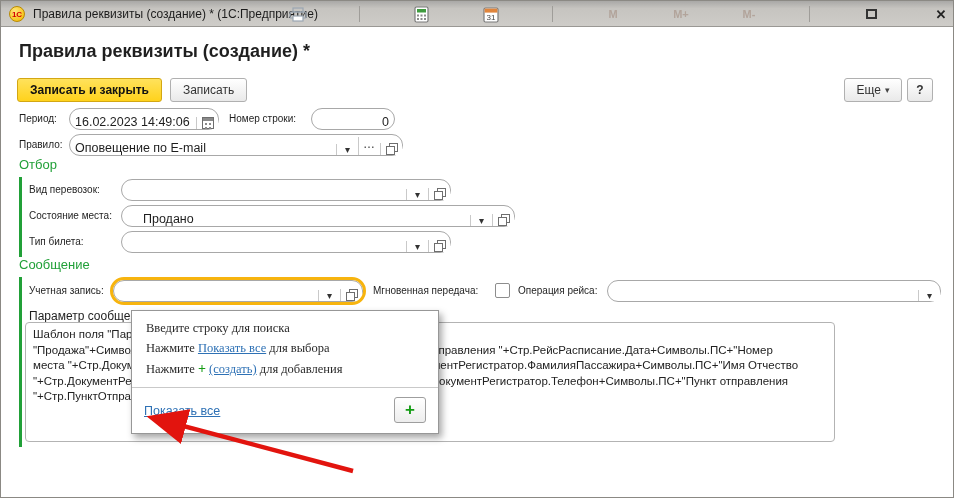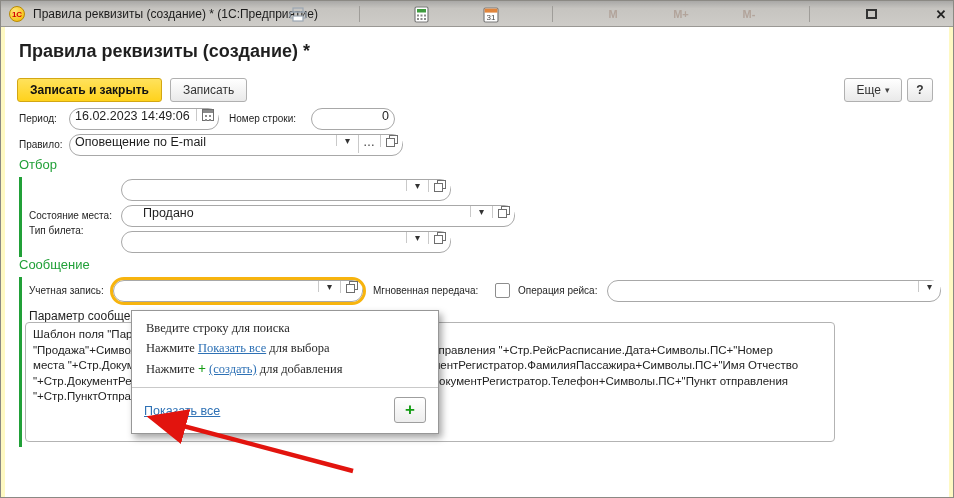--- a/index.html
+++ b/index.html
@@ -1,18 +1,18 @@
 <!DOCTYPE html>
 <html><head>
 <meta charset="utf-8">
 <style>
   * { margin:0; padding:0; box-sizing:border-box; }
   html,body { background:#e8e8e8; }
   body { font-family:"Liberation Sans", sans-serif; }
-  .window { position:relative; width:954px; height:498px; background:#fef9c3;
+  .window { position:relative; width:954px; height:498px; background:#ffffff;
             border:1px solid #8b8984; overflow:hidden; }
   
   .titlebar { position:absolute; left:0; top:0; width:100%; height:26px;
     background:linear-gradient(#a9a8a6 0%, #c6c4c0 30%, #ceccc8 100%);
     border-bottom:1px solid #9a9894; }
   .tb-logo { position:absolute; left:8px; top:5px; width:16px; height:16px; border-radius:50%;
     background:radial-gradient(circle at 35% 30%, #ffe77a, #f7c51e 70%, #d89b00);
     border:1px solid #b98a00; color:#d40000; font-size:8px; font-weight:bold;
     display:flex; align-items:center; justify-content:center; }
   .tb-title { position:absolute; left:32px; top:0; line-height:26px; font-size:12px; color:#1c1c1c; }
@@ -31,21 +31,21 @@
     border:1px solid #b0b0b0; border-radius:3px; background:linear-gradient(#ffffff,#e9e9e9);
     font-size:12px; color:#333; padding:0 12px; cursor:pointer; }
   .btn-yellow { background:linear-gradient(#ffe25c,#ffd21c); border:1px solid #d3a713;
     font-weight:bold; color:#111; }
   .toolbar-left { left:16px; top:77px; display:flex; gap:8px; }
   .btn-more { left:843px; top:77px; width:58px; gap:4px; }
   .btn-help { left:906px; top:77px; width:26px; padding:0; font-weight:bold; }
   .caret-down { font-size:9px; color:#444; }
   
   .lbl { font-size:10px; color:#1e1e1e; line-height:22px; white-space:nowrap; }
-  .grp { display:flex; align-items:flex-start; height:22px; border:1px solid #a8a8a8;
+  .grp { display:flex; align-items:flex-end; height:22px; border:1px solid #a8a8a8;
     border-radius:11px; background:#fff; }
   .grp input { border:0; outline:0; flex:1; min-width:0; padding:0 5px; font-size:12.5px;
     font-family:"Liberation Sans", sans-serif; color:#1e1e1e; background:transparent; }
   .grp input.num { text-align:right; }
   .gbtn { width:22px; border-left:1px solid #c9c9c9; display:flex; align-items:center;
     justify-content:center; cursor:pointer; color:#444; background:#fff; border-radius:0 2px 2px 0; }
   .gbtn .caret-down { font-size:10px; color:#333; }
   .gbtn-dots { font-size:12px; color:#333; letter-spacing:1px; padding-bottom:4px; }
   .focused { outline:3px solid #f7b40e; outline-offset:0; }
   
@@ -170,20 +170,21 @@
       <span class="gbtn-dots">…</span>
     </div>
     <div class="gbtn">
       <span class="icon-open"></span>
     </div>
   </div>
 
   <div class="abs section-title" style="left:18px; top:156px;">Отбор</div>
   <div class="abs gblock" style="left:18px; top:176px; width:440px; height:80px;"></div>
 
+  <div class="abs lbl" style="left:28px; top:178px;">Вид перевозок:</div>
   <div class="abs grp" style="left:120px; top:178px; width:330px;">
     <input value="" style="">
     <div class="gbtn">
       <span class="caret-down">▾</span>
     </div>
     <div class="gbtn">
       <span class="icon-open"></span>
     </div>
   </div>
 
@@ -191,21 +192,21 @@
   <div class="abs grp" style="left:120px; top:204px; width:394px;padding-left:16px;">
     <input value="Продано" style="">
     <div class="gbtn">
       <span class="caret-down">▾</span>
     </div>
     <div class="gbtn">
       <span class="icon-open"></span>
     </div>
   </div>
 
-  <div class="abs lbl" style="left:28px; top:219px;text-align:right;">Тип билета:</div>
+  <div class="abs lbl" style="left:28px; top:230px;text-align:right;">Тип билета:</div>
   <div class="abs grp" style="left:120px; top:230px; width:330px;">
     <input value="" style="">
     <div class="gbtn">
       <span class="caret-down">▾</span>
     </div>
     <div class="gbtn">
       <span class="icon-open"></span>
     </div>
   </div>
 

